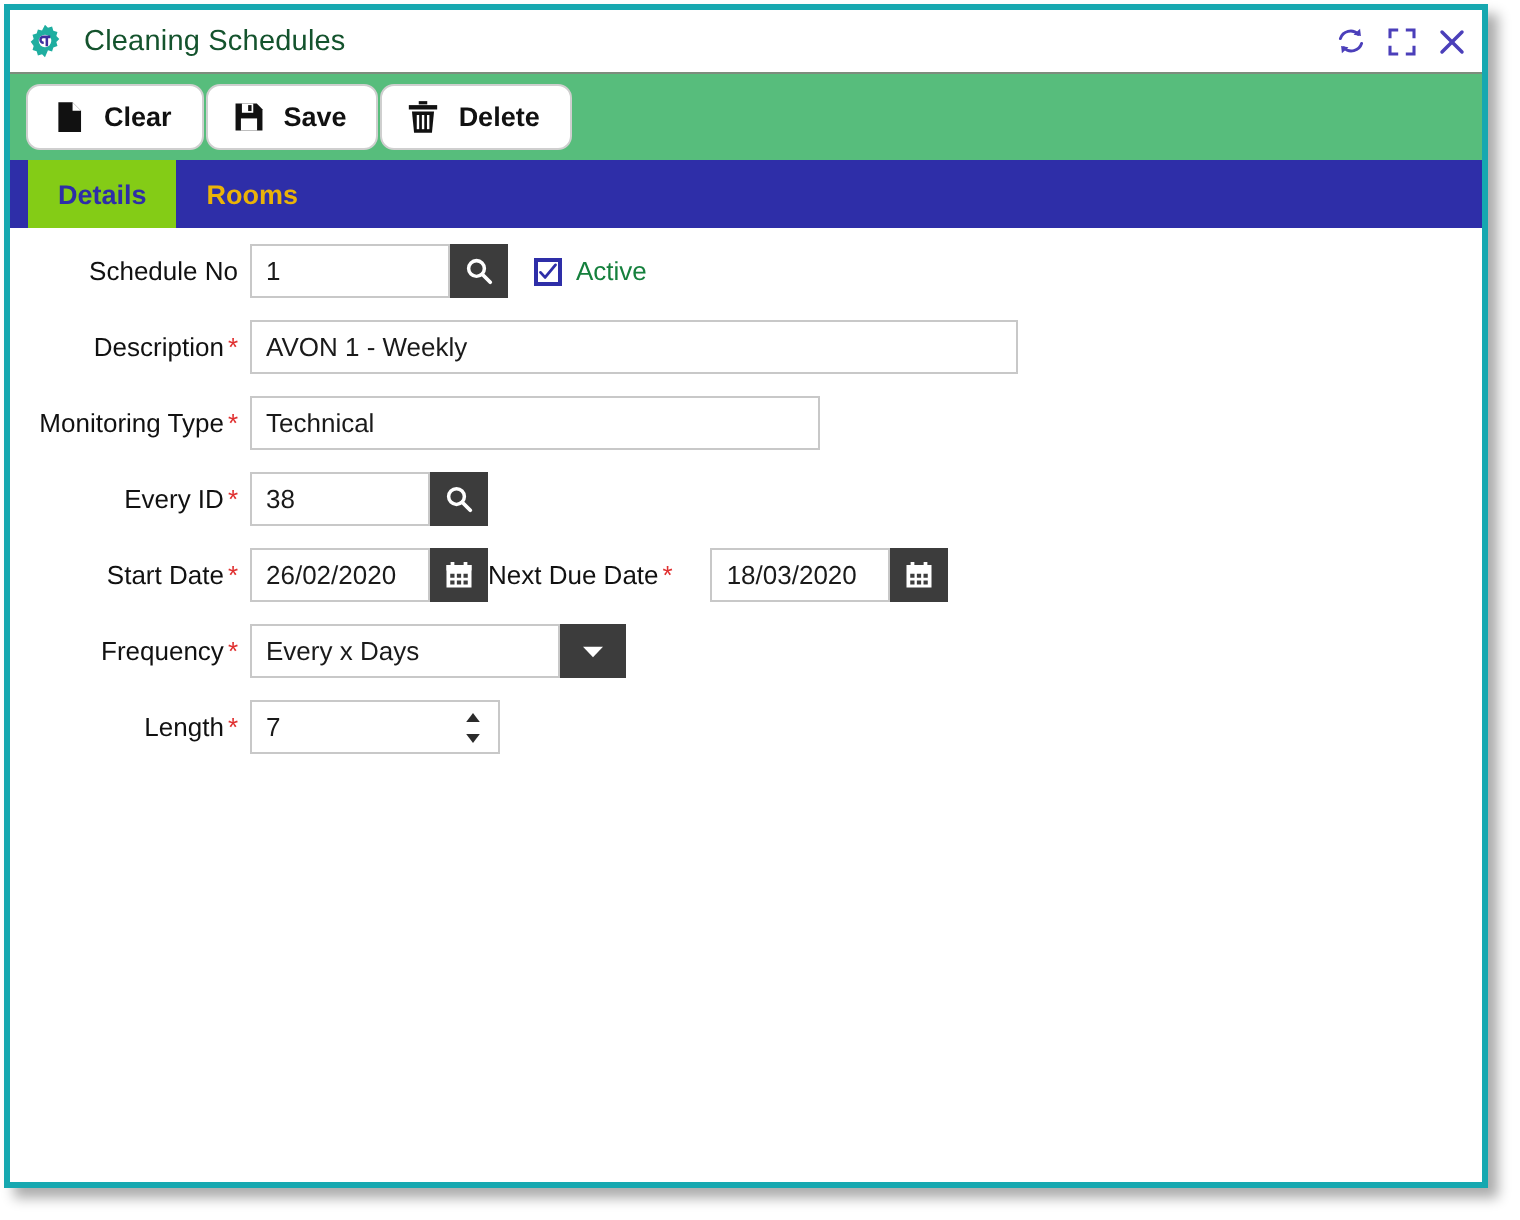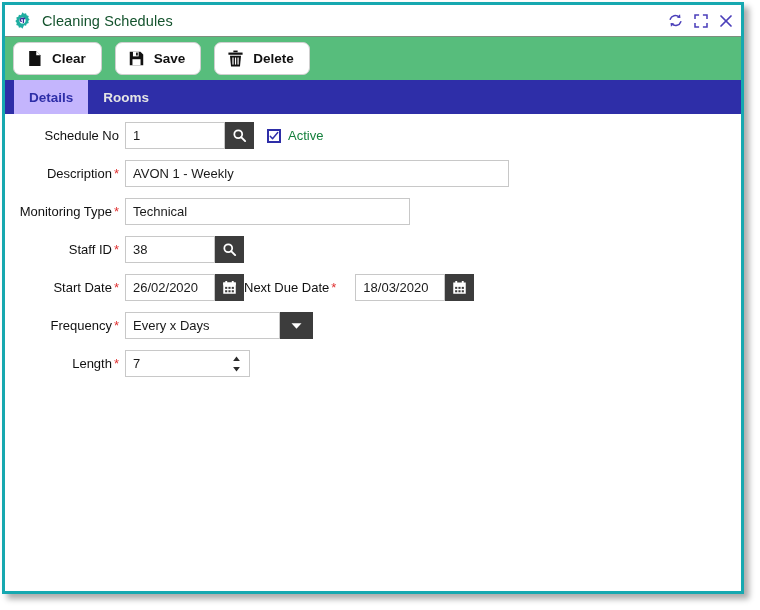--- a/index.html
+++ b/index.html
@@ -69,21 +69,21 @@
 
   
   #toolbar {
     height: 44px;
     min-height: 44px;
     background: #57bd7c;
     border-top: 1px solid #7d8d7d;
     display: flex;
     align-items: center;
     padding-left: 8px;
-    gap: 13px;
+    gap: 1px;
     box-sizing: border-box;
   }
   .tool-btn {
     height: 33px;
     background: #ffffff;
     border: 1px solid #cfcfcf;
     border-radius: 7px;
     display: flex;
     align-items: center;
     padding: 0 15px 0 12px;
@@ -114,27 +114,27 @@
     padding-left: 9px;
     box-sizing: border-box;
   }
   .tab {
     height: 34px;
     display: flex;
     align-items: center;
     padding: 0 15px;
     font-size: 13.5px;
     font-weight: bold;
-    color: #e5e5e5;
+    color: #eab308;
     cursor: pointer;
     box-sizing: border-box;
     white-space: nowrap;
   }
   .tab.active {
-    background: #c4b5fd;
+    background: #84cc16;
     color: #2e2ea8;
   }
 
   
   #form {
     flex: 1 1 auto;
     background: #ffffff;
     position: relative;
     padding-top: 8px;
     overflow: hidden;
@@ -362,21 +362,21 @@
       <div class="label">
         <span>Monitoring Type</span><span class="req">*</span>
       </div>
       <div class="field" style="width:285px;">
         <span>Technical</span>
       </div>
     </div>
 
     <div class="row">
       <div class="label">
-        <span>Staff ID</span><span class="req">*</span>
+        <span>Every ID</span><span class="req">*</span>
       </div>
       <div class="group">
         <div class="field" style="width:90px;">
           <span>38</span>
         </div>
         <div class="adorn">
           <span>
             <svg width="15" height="15" viewBox="0 0 24 24">
               <circle cx="10" cy="10" r="6.3" fill="none" stroke="#ffffff" stroke-width="2.8"></circle>
               <line x1="14.6" y1="14.6" x2="21" y2="21" stroke="#ffffff" stroke-width="3" stroke-linecap="round"></line>

